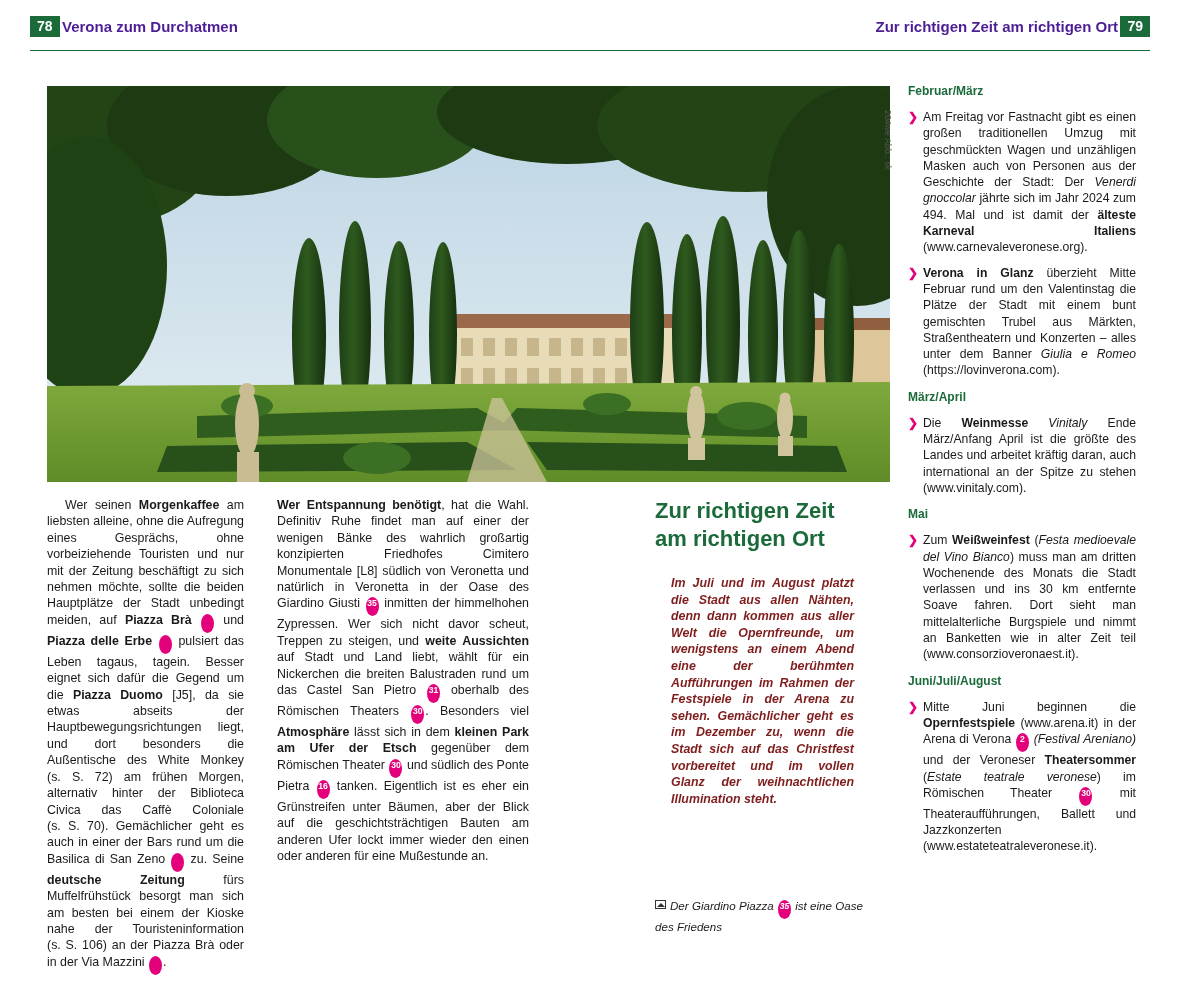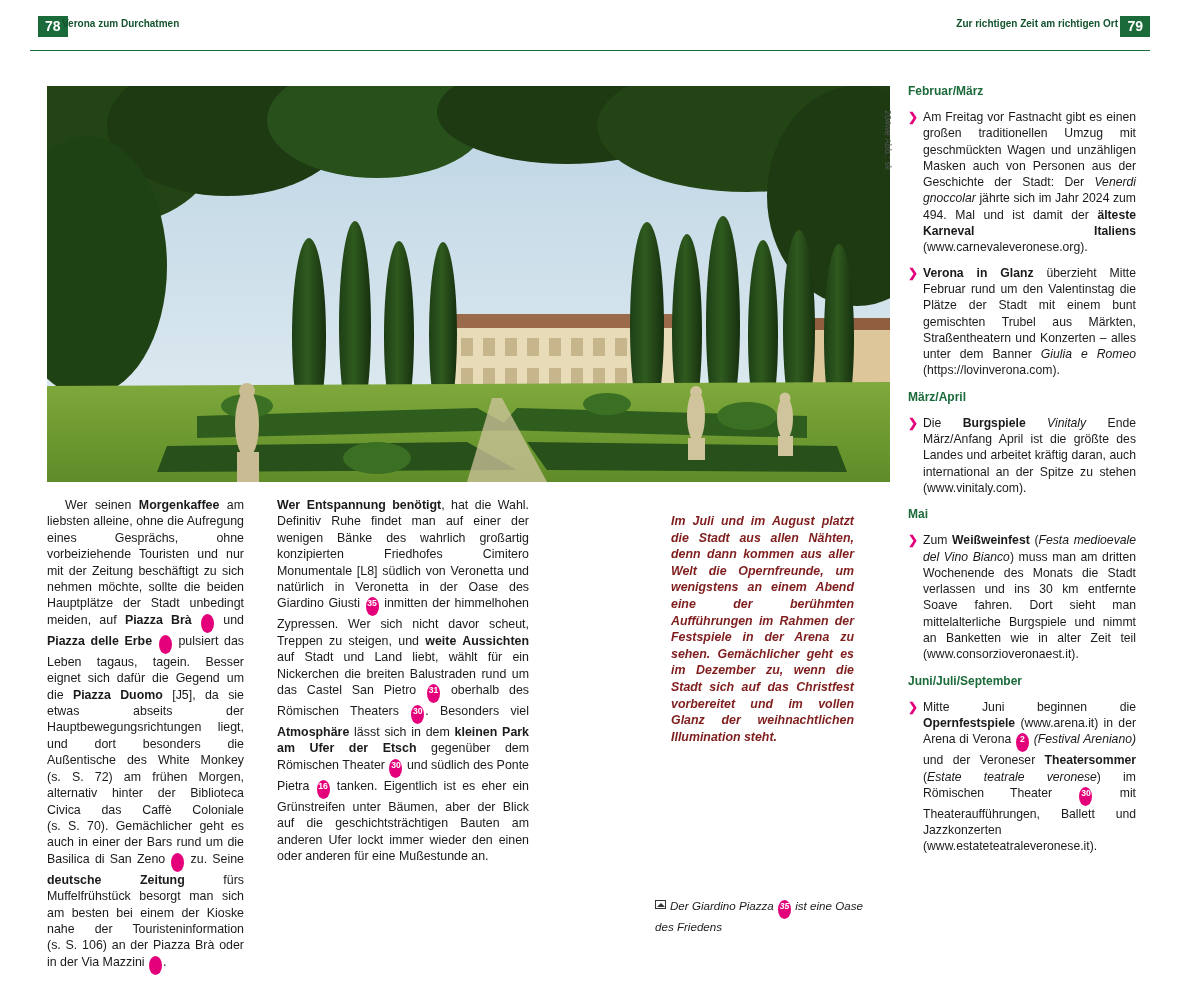--- a/index.html
+++ b/index.html
@@ -22,25 +22,25 @@
     position:absolute; top:50px; left:30px; width:1120px; height:1px;
     background:#1b6a3a;
   }
   .folio-box {
     position:absolute; top:16px;
     background:#1b6a3a; color:#ffffff;
     font-size:14px; font-weight:bold;
     padding:2px 7px 3px 7px;
     line-height:16px;
   }
-  .folio-left { left:38px; }
+  .folio-left { left:30px; }
   .folio-right { right:30px; }
   .run-head {
     position:absolute; top:18px;
-    font-size:10px; font-weight:bold; color:#14532d;
+    font-size:15px; font-weight:bold; color:#4c1d95;
   }
   .run-head-left { left:62px; }
   .run-head-right { right:62px; }
 
   
   .photo {
     position:absolute; left:47px; top:86px; width:843px; height:396px;
     overflow:hidden; background:#6e8b3d;
   }
   .photo svg { display:block; }
@@ -257,42 +257,46 @@
   </p>
 </div>
 
 <div class="col col2">
   <p>
     <b>Wer Entspannung benötigt</b>, hat die Wahl. Definitiv Ruhe findet man auf einer der wenigen Bänke des wahrlich großartig konzipierten Friedhofes Cimitero Monumentale [L8] südlich von Veronetta und natürlich in Veronetta in der Oase des Giardino Giusti <span class="badge">35</span> inmitten der himmelhohen Zypressen. Wer sich nicht davor scheut, Treppen zu steigen, und <b>weite Aussichten</b> auf Stadt und Land liebt, wählt für ein Nickerchen die breiten Balustraden rund um das Castel San Pietro <span class="badge">31</span> oberhalb des Römischen Theaters <span class="badge">30</span>. Besonders viel <b>Atmosphäre</b> lässt sich in dem <b>kleinen Park am Ufer der Etsch</b> gegenüber dem Römischen Theater <span class="badge">30</span> und südlich des Ponte Pietra <span class="badge">16</span> tanken. Eigentlich ist es eher ein Grünstreifen unter Bäumen, aber der Blick auf die geschichtsträchtigen Bauten am anderen Ufer lockt immer wieder den einen oder anderen für eine Mußestunde an.
   </p>
 </div>
 
 <div class="feature">
+  <h2>
+    <span>Zur richtigen Zeit</span><br>
+    <span>am richtigen Ort</span>
+  </h2>
   <p class="lead">Im Juli und im August platzt die Stadt aus allen Nähten, denn dann kommen aus aller Welt die Opernfreunde, um wenigstens an einem Abend eine der berühmten Aufführungen im Rahmen der Festspiele in der Arena zu sehen. Gemächlicher geht es im Dezember zu, wenn die Stadt sich auf das Christfest vorbereitet und im vollen Glanz der weihnachtlichen Illumination steht.</p>
 </div>
 
 <div class="caption">
   <span class="cap-icon"></span><span>Der Giardino Piazza</span> <span class="badge">35</span> <span>ist eine Oase des Friedens</span>
 </div>
 
 <div class="side">
 
   <h3>Februar/März</h3>
   <ul>
     <li><span class="chev">❯</span>Am Freitag vor Fastnacht gibt es einen großen traditionellen Umzug mit geschmückten Wagen und unzähligen Masken auch von Personen aus der Geschichte der Stadt: Der <span class="it">Venerdi gnoccolar</span> jährte sich im Jahr 2024 zum 494. Mal und ist damit der <b>älteste Karneval Italiens</b> (www.carnevaleveronese.org).</li>
     <li><span class="chev">❯</span><b>Verona in Glanz</b> überzieht Mitte Februar rund um den Valentinstag die Plätze der Stadt mit einem bunt gemischten Trubel aus Märkten, Straßentheatern und Konzerten – alles unter dem Banner <span class="it">Giulia e Romeo</span> (https://lovinverona.com).</li>
   </ul>
 
   <h3 class="spaced">März/April</h3>
   <ul>
-    <li><span class="chev">❯</span>Die <b>Burgspiele</b> <span class="it">Vinitaly</span> Ende März/Anfang April ist die größte des Landes und arbeitet kräftig daran, auch international an der Spitze zu stehen (www.vinitaly.com).</li>
+    <li><span class="chev">❯</span>Die <b>Weinmesse</b> <span class="it">Vinitaly</span> Ende März/Anfang April ist die größte des Landes und arbeitet kräftig daran, auch international an der Spitze zu stehen (www.vinitaly.com).</li>
   </ul>
 
   <h3 class="spaced">Mai</h3>
   <ul>
     <li><span class="chev">❯</span>Zum <b>Weißweinfest</b> (<span class="it">Festa medioevale del Vino Bianco</span>) muss man am dritten Wochenende des Monats die Stadt verlassen und ins 30 km entfernte Soave fahren. Dort sieht man mittelalterliche Burgspiele und nimmt an Banketten wie in alter Zeit teil (www.consorzioveronaest.it).</li>
   </ul>
 
-  <h3 class="spaced">Juni/Juli/September</h3>
+  <h3 class="spaced">Juni/Juli/August</h3>
   <ul>
     <li><span class="chev">❯</span>Mitte Juni beginnen die <b>Opernfestspiele</b> (www.arena.it) in der Arena di Verona <span class="badge">2</span> <span class="it">(Festival Areniano)</span> und der Veroneser <b>Theatersommer</b> (<span class="it">Estate teatrale veronese</span>) im Römischen Theater <span class="badge">30</span> mit Theateraufführungen, Ballett und Jazzkonzerten (www.estateteatraleveronese.it).</li>
   </ul>
 </div>
 
 </body></html>

